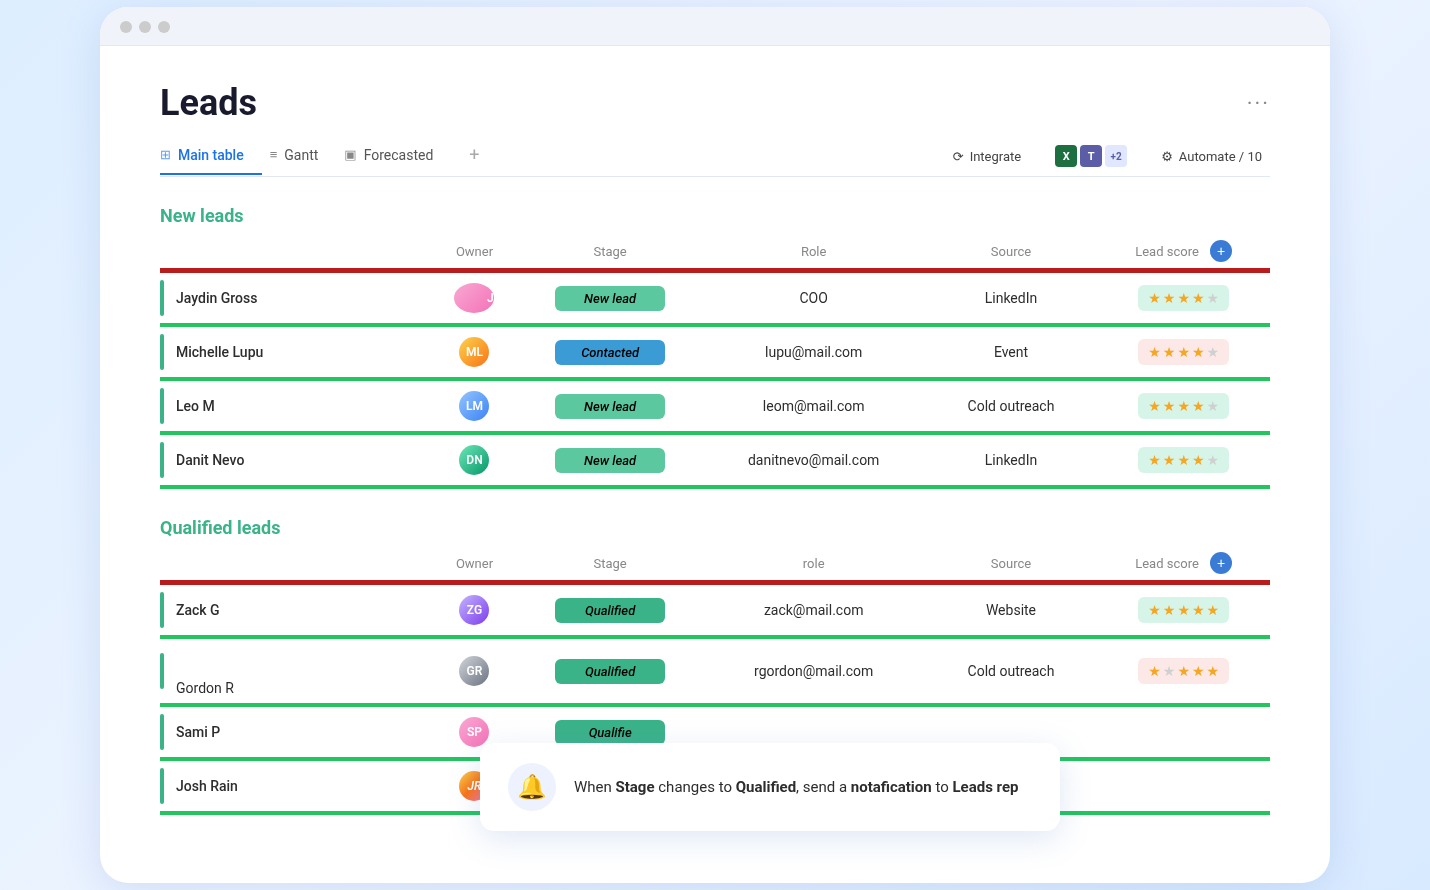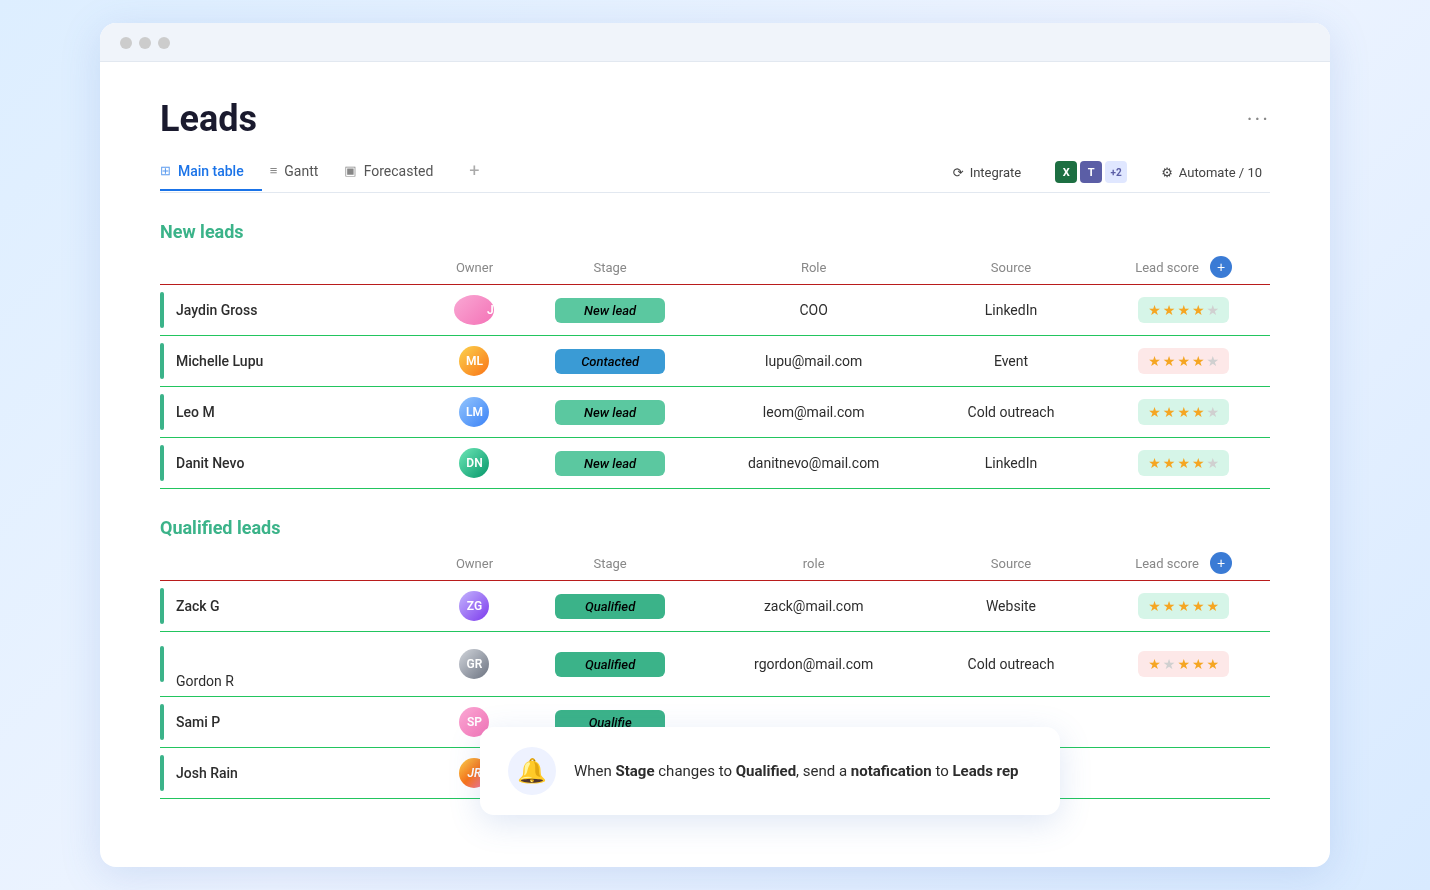--- a/index.html
+++ b/index.html
@@ -8,21 +8,21 @@
       display: flex;
       align-items: center;
       justify-content: center;
       min-height: 100vh;
       font-family: -apple-system, BlinkMacSystemFont, 'Segoe UI', Roboto, sans-serif;
     }
     .browser-window {
       width: 1230px;
       min-height: 760px;
       background: #fff;
-      border-radius: 16px;
+      border-radius: 28px;
       box-shadow: 0 8px 40px rgba(80,120,200,0.18);
       overflow: hidden;
       position: relative;
     }
     .browser-chrome {
       background: #f0f4fa;
       padding: 14px 20px 0 20px;
       border-bottom: 1px solid #e2e8f0;
     }
     .browser-dots {
@@ -143,28 +143,28 @@
       width: 100%;
       border-collapse: collapse;
       margin-bottom: 28px;
     }
     .leads-table th {
       font-size: 13px;
       color: #888;
       font-weight: 400;
       padding: 6px 12px;
       text-align: center;
-      border-bottom: 1px solid #b91c1c;
+      border-bottom: 5px solid #b91c1c;
     }
     .leads-table th.name-col { text-align: left; }
     .leads-table td {
       padding: 7px 12px;
       font-size: 14px;
       color: #2d2d2d;
-      border-bottom: 1px solid #22c55e;
+      border-bottom: 4px solid #22c55e;
       text-align: center;
     }
     .leads-table td.name-col {
       text-align: left;
       font-weight: 500;
       padding-left: 0;
     }
     .name-cell-wrap {
       display: flex;
       align-items: center;

